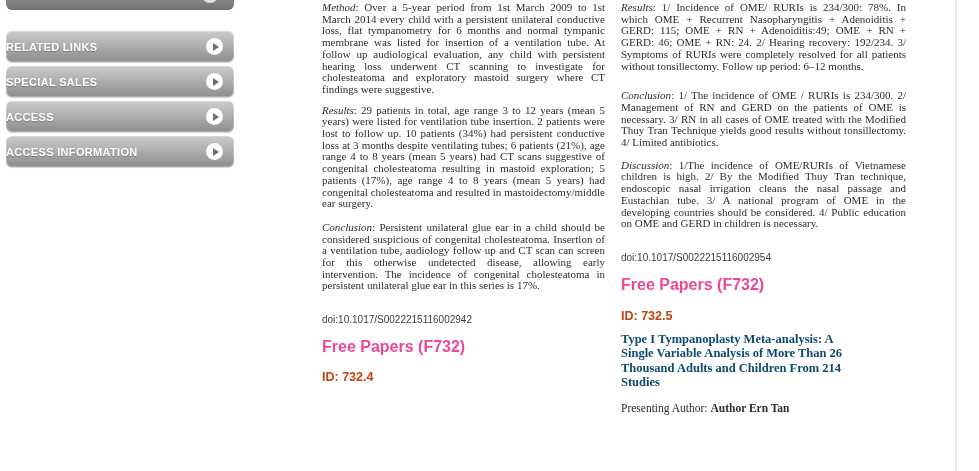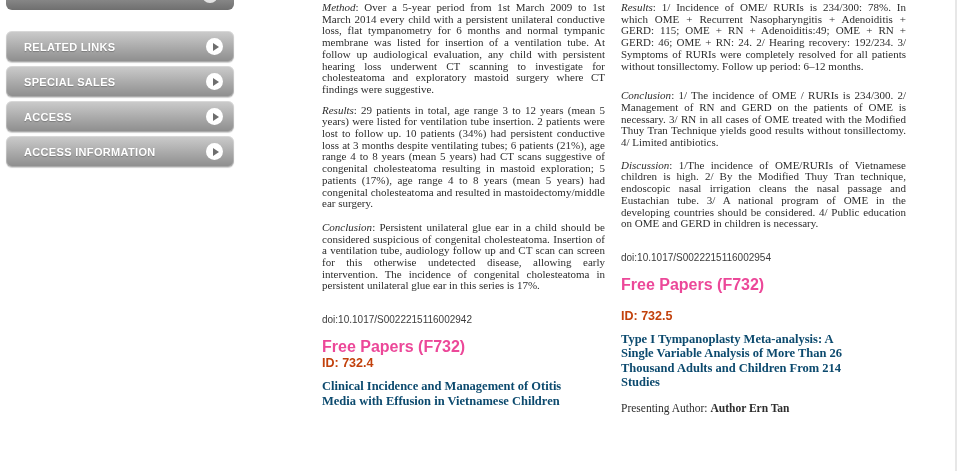--- a/index.html
+++ b/index.html
@@ -32,21 +32,20 @@
     position: relative;
     overflow: hidden;
     cursor: pointer;
   }
   .nav-btn-partial .arc {
     position: absolute; right: 16px; top: -13px;
     width: 16px; height: 16px; border-radius: 50%;
     background: #f5f5f5; opacity: .85;
   }
   .btn-label {
-    padding-left: 18px;
     font-size: 11px; font-weight: bold; letter-spacing: .03em;
     color: #ffffff;
     text-shadow: 0 1px 1px rgba(0,0,0,0.25);
   }
   .btn-arrow {
     position: absolute; right: 11px; top: 50%;
     width: 17px; height: 17px; margin-top: -8.5px;
     border-radius: 50%; background: #ffffff;
     display: flex; align-items: center; justify-content: center;
   }
@@ -95,21 +94,21 @@
   .author-line {
     font-family: "Liberation Serif", "DejaVu Serif", serif;
     font-size: 11.5px; color: #2d2d2d;
   }
   .author-line b { font-weight: bold; }
 
   .mt9  { margin-top: 9px; }
   .mt11 { margin-top: 11px; }
   .mt12 { margin-top: 12px; }
   .mt13 { margin-top: 13px; }
-  .mt14 { }
+  .mt14 { margin-top: 14px; }
   .mt15 { margin-top: 15px; }
   .mt18 { margin-top: 18px; }
   .mt22 { margin-top: 22px; }
 
   .right-border {
     position: absolute; top: 0; bottom: 0; left: 955px;
     width: 2px; background: #e7e7e7;
   }
 </style>
 </head>
@@ -149,21 +148,20 @@
   </div>
 
   <div class="col col-left">
     <p class="para"><i class="plabel">Method</i><span>: Over a 5-year period from 1st March 2009 to 1st March 2014 every child with a persistent unilateral conductive loss, flat tympanometry for 6 months and normal tympanic membrane was listed for insertion of a ventilation tube. At follow up audiological evaluation, any child with persistent hearing loss underwent CT scanning to investigate for cholesteatoma and exploratory mastoid surgery where CT findings were suggestive.</span></p>
     <p class="para mt9"><i class="plabel">Results</i><span>: 29 patients in total, age range 3 to 12 years (mean 5 years) were listed for ventilation tube insertion. 2 patients were lost to follow up. 10 patients (34%) had persistent conductive loss at 3 months despite ventilating tubes; 6 patients (21%), age range 4 to 8 years (mean 5 years) had CT scans suggestive of congenital cholesteatoma resulting in mastoid exploration; 5 patients (17%), age range 4 to 8 years (mean 5 years) had congenital cholesteatoma and resulted in mastoidectomy/middle ear surgery.</span></p>
     <p class="para mt12"><i class="plabel">Conclusion</i><span>: Persistent unilateral glue ear in a child should be considered suspicious of congenital cholesteatoma. Insertion of a ventilation tube, audiology follow up and CT scan can screen for this otherwise undetected disease, allowing early intervention. The incidence of congenital cholesteatoma in persistent unilateral glue ear in this series is 17%.</span></p>
 
     <div class="doi mt22">doi:10.1017/S0022215116002942</div>
     <div class="section-heading mt13">Free Papers (F732)</div>
     <div class="paper-id mt14">ID: 732.4</div>
-    <div class="paper-title mt9">Clinical Incidence and Management of Otitis Media with Effusion in Vietnamese Children</div>
   </div>
 
   <div class="col col-right">
     <p class="para"><i class="plabel">Results</i><span>: 1/ Incidence of OME/ RURIs is 234/300: 78%. In which OME + Recurrent Nasopharyngitis + Adenoiditis + GERD: 115; OME + RN + Adenoiditis:49; OME + RN + GERD: 46; OME + RN: 24. 2/ Hearing recovery: 192/234. 3/ Symptoms of RURIs were completely resolved for all patients without tonsillectomy. Follow up period: 6–12 months.</span></p>
     <p class="para mt18"><i class="plabel">Conclusion</i><span>: 1/ The incidence of OME / RURIs is 234/300. 2/ Management of RN and GERD on the patients of OME is necessary. 3/ RN in all cases of OME treated with the Modified Thuy Tran Technique yields good results without tonsillectomy. 4/ Limited antibiotics.</span></p>
     <p class="para mt11"><i class="plabel">Discussion</i><span>: 1/The incidence of OME/RURIs of Vietnamese children is high. 2/ By the Modified Thuy Tran technique, endoscopic nasal irrigation cleans the nasal passage and Eustachian tube. 3/ A national program of OME in the developing countries should be considered. 4/ Public education on OME and GERD in children is necessary.</span></p>
 
     <div class="doi mt22">doi:10.1017/S0022215116002954</div>
     <div class="section-heading mt13">Free Papers (F732)</div>
     <div class="paper-id mt15">ID: 732.5</div>

